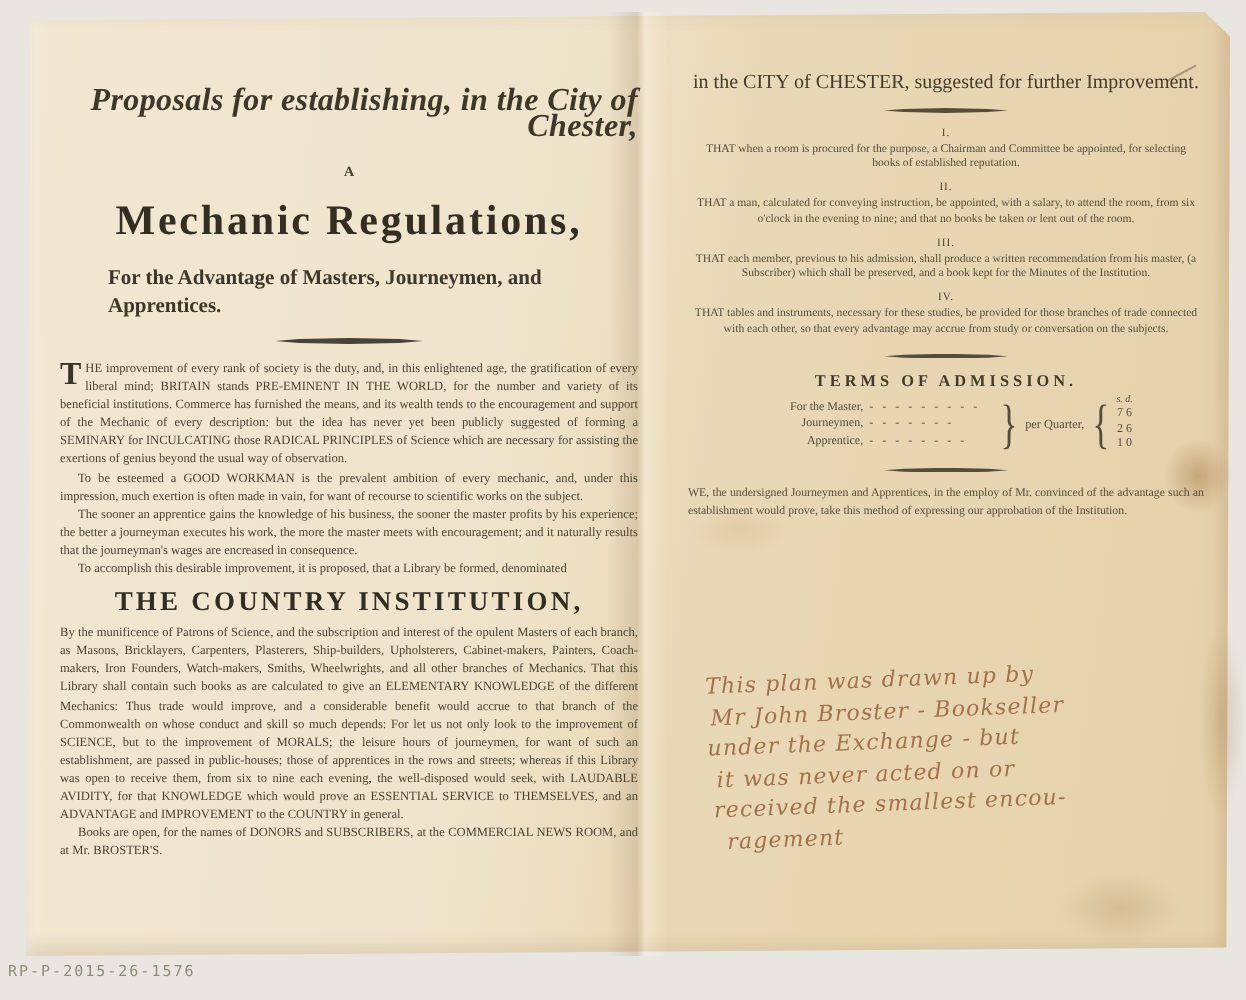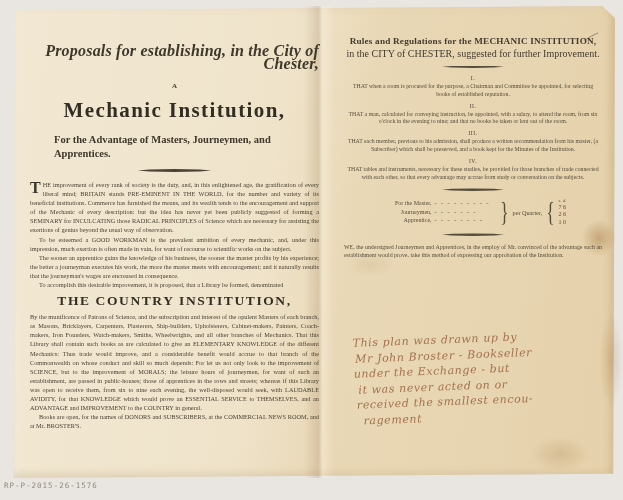--- a/index.html
+++ b/index.html
@@ -92,54 +92,54 @@
   <div class="fold"></div>
   <div class="stain s1"></div>
   <div class="stain s2"></div>
   <div class="stain s3"></div>
   <div class="stain s4"></div>
   <div class="pencil-mark"></div>
 
   <div class="col left-col">
     <div class="tagline">Proposals for establishing, in the City of Chester,</div>
     <div class="article-a">A</div>
-    <div class="main-title">Mechanic Institution,</div>
+    <div class="main-title">Mechanic Regulations,</div>
     <div class="subtitle">For the Advantage of Masters, Journeymen, and Apprentices.</div>
     <div class="swell"></div>
 
     <p class="body-p dropcap">THE improvement of every rank of society is the duty, and, in this enlightened age, the gratification of every liberal mind; BRITAIN stands PRE-EMINENT IN THE WORLD, for the number and variety of its beneficial institutions. Commerce has furnished the means, and its wealth tends to the encouragement and support of the Mechanic of every description: but the idea has never yet been publicly suggested of forming a SEMINARY for INCULCATING those RADICAL PRINCIPLES of Science which are necessary for assisting the exertions of genius beyond the usual way of observation.</p>
     <p class="body-p indent">To be esteemed a GOOD WORKMAN is the prevalent ambition of every mechanic, and, under this impression, much exertion is often made in vain, for want of recourse to scientific works on the subject.</p>
     <p class="body-p indent">The sooner an apprentice gains the knowledge of his business, the sooner the master profits by his experience; the better a journeyman executes his work, the more the master meets with encouragement; and it naturally results that the journeyman's wages are encreased in consequence.</p>
     <p class="body-p indent">To accomplish this desirable improvement, it is proposed, that a Library be formed, denominated</p>
 
     <div class="section-heading">THE COUNTRY INSTITUTION,</div>
 
     <p class="body-p">By the munificence of Patrons of Science, and the subscription and interest of the opulent Masters of each branch, as Masons, Bricklayers, Carpenters, Plasterers, Ship-builders, Upholsterers, Cabinet-makers, Painters, Coach-makers, Iron Founders, Watch-makers, Smiths, Wheelwrights, and all other branches of Mechanics. That this Library shall contain such books as are calculated to give an ELEMENTARY KNOWLEDGE of the different Mechanics: Thus trade would improve, and a considerable benefit would accrue to that branch of the Commonwealth on whose conduct and skill so much depends: For let us not only look to the improvement of SCIENCE, but to the improvement of MORALS; the leisure hours of journeymen, for want of such an establishment, are passed in public-houses; those of apprentices in the rows and streets; whereas if this Library was open to receive them, from six to nine each evening, the well-disposed would seek, with LAUDABLE AVIDITY, for that KNOWLEDGE which would prove an ESSENTIAL SERVICE to THEMSELVES, and an ADVANTAGE and IMPROVEMENT to the COUNTRY in general.</p>
     <p class="body-p indent">Books are open, for the names of DONORS and SUBSCRIBERS, at the COMMERCIAL NEWS ROOM, and at Mr. BROSTER'S.</p>
   </div>
 
   <div class="col right-col">
-    <div class="rules-h1">Rules and Regulations for the MECHANIC INSTITUTION,</div>
     <div class="rules-h2">in the CITY of CHESTER, suggested for further Improvement.</div>
     <div class="swell"></div>
 
     <div class="rule-num">I.</div>
     <p class="rule-text">THAT when a room is procured for the purpose, a Chairman and Committee be appointed, for selecting books of established reputation.</p>
 
     <div class="rule-num">II.</div>
     <p class="rule-text">THAT a man, calculated for conveying instruction, be appointed, with a salary, to attend the room, from six o'clock in the evening to nine; and that no books be taken or lent out of the room.</p>
 
     <div class="rule-num">III.</div>
     <p class="rule-text">THAT each member, previous to his admission, shall produce a written recommendation from his master, (a Subscriber) which shall be preserved, and a book kept for the Minutes of the Institution.</p>
 
     <div class="rule-num">IV.</div>
     <p class="rule-text">THAT tables and instruments, necessary for these studies, be provided for those branches of trade connected with each other, so that every advantage may accrue from study or conversation on the subjects.</p>
 
     <div class="swell"></div>
 
+    <div class="terms-heading">TERMS OF ADMISSION.</div>
 
     <div class="terms">
       <div class="terms-labels">
         <div class="terms-row">
           <span class="lbl">For the Master,</span>
           <span class="dots">- - - - - - - - -</span>
         </div>
         <div class="terms-row">
           <span class="lbl">Journeymen,</span>
           <span class="dots">- - - - - - -</span>

